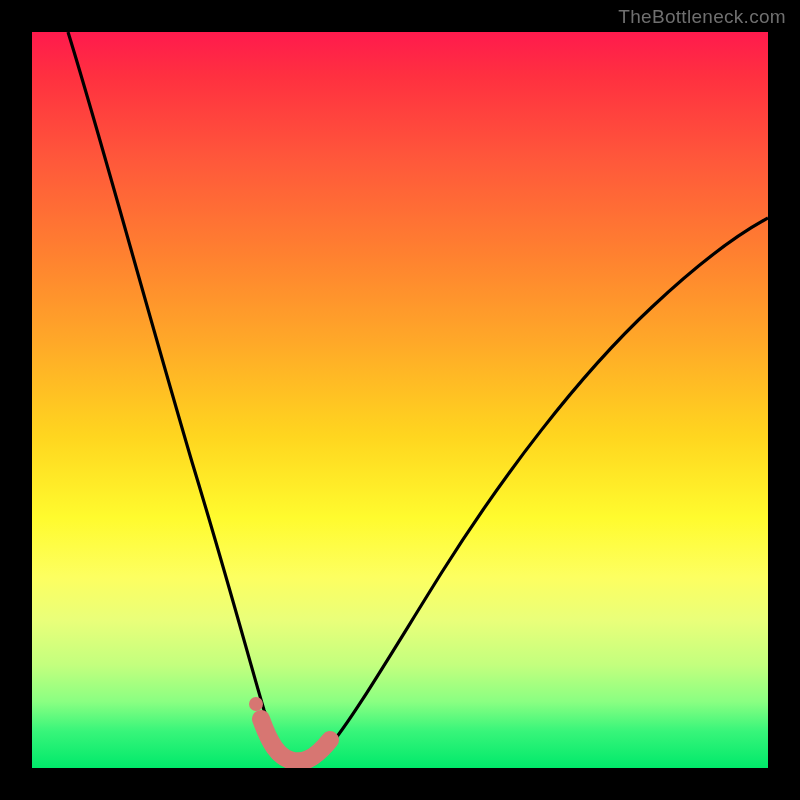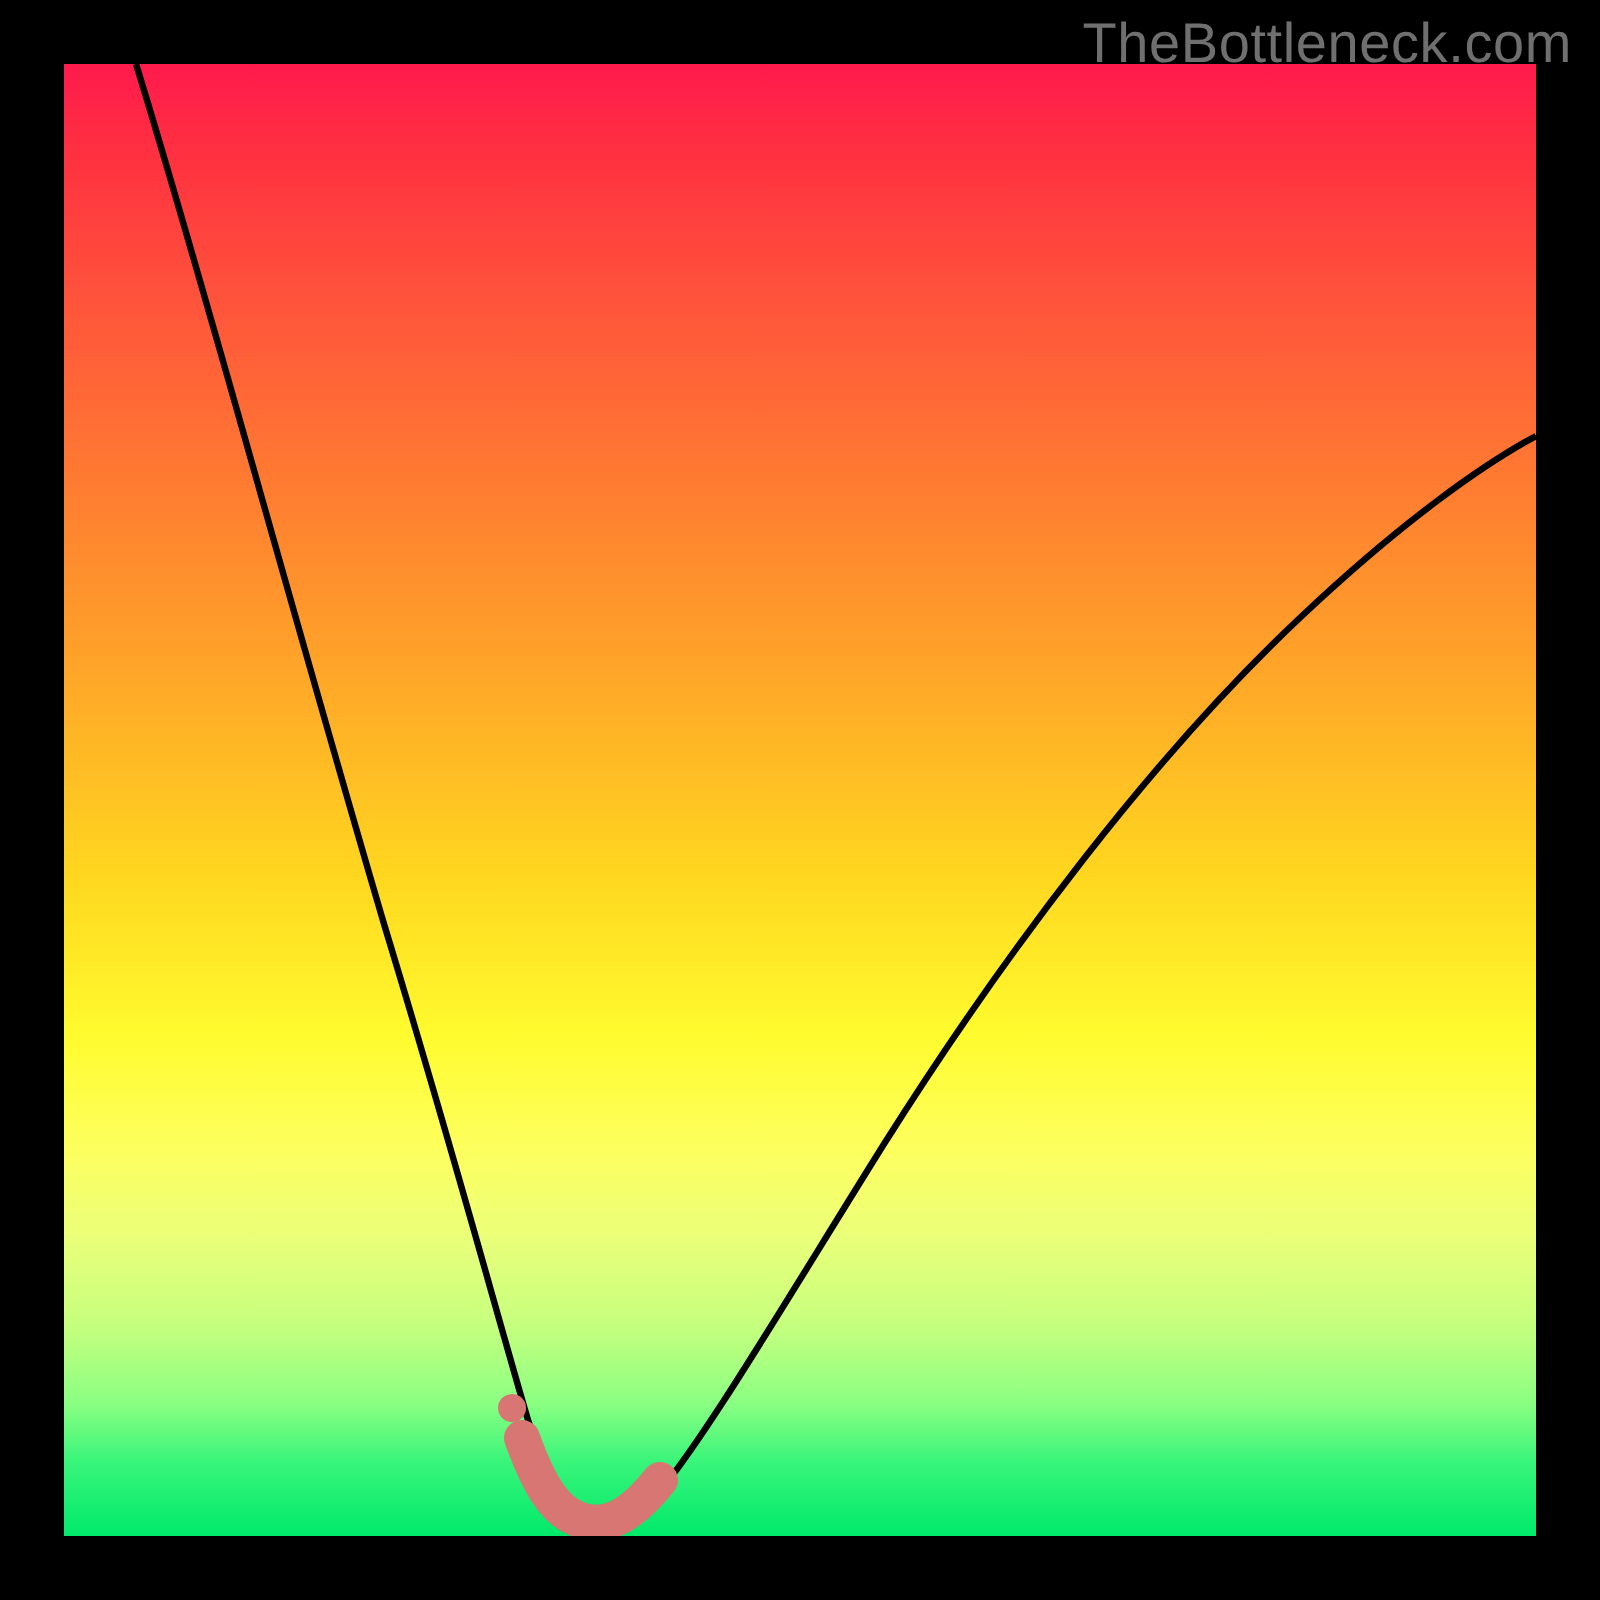--- a/index.html
+++ b/index.html
@@ -47,21 +47,21 @@
     left: 0;
     top: 0;
     width: 736px;
     height: 736px;
   }
   .watermark {
     position: absolute;
     top: 6px;
     right: 14px;
     color: #6f6f6f;
-    font-size: 28px;
+    font-size: 19px;
     letter-spacing: 0.3px;
     user-select: none;
   }
 </style>
 </head>
 <body>
 
 <div class="frame">
   <div class="plot">
     <svg class="curve" viewBox="0 0 736 736" preserveAspectRatio="none">

